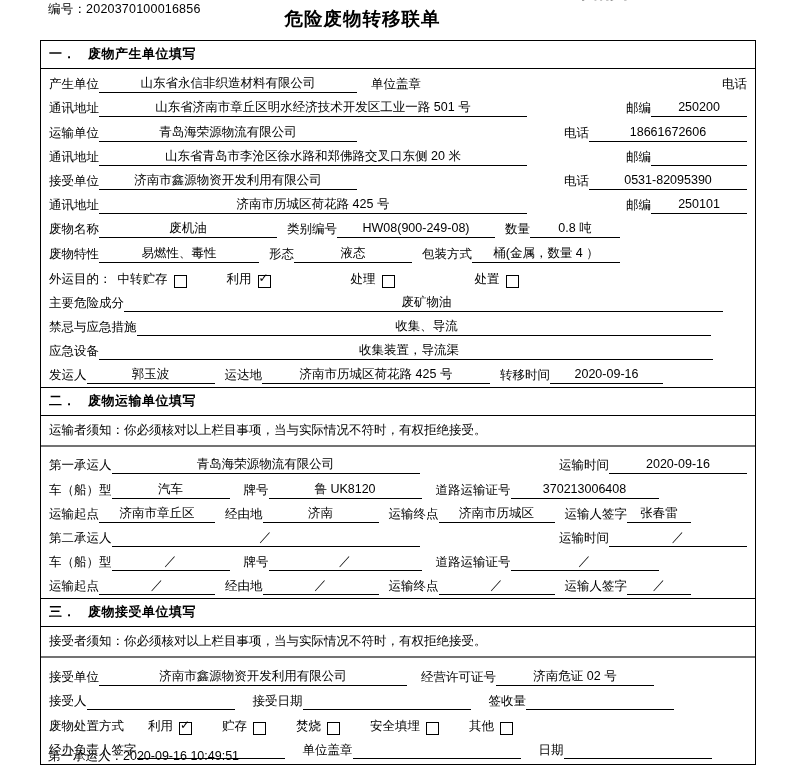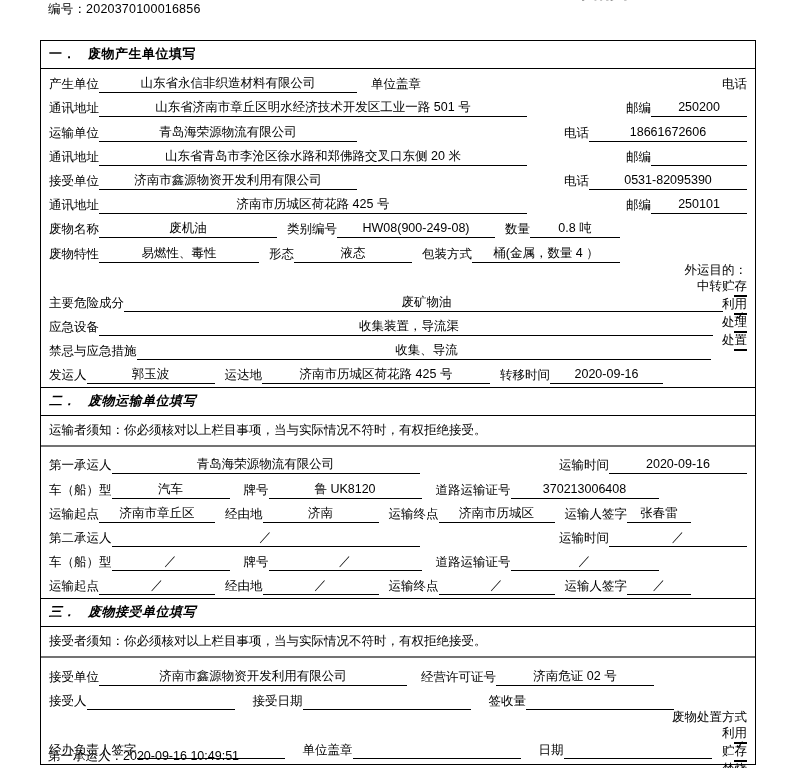--- a/index.html
+++ b/index.html
@@ -78,21 +78,21 @@
   .rows {
     padding: 0;
   }
   .row {
     display: flex;
     align-items: flex-end;
     padding: 0 8px;
     height: 24.2px;
     box-sizing: border-box;
   }
-  .row.tall { height: 25px; flex-direction: column; }
+  .row.tall { height: 25px; }
   .lbl {
     white-space: nowrap;
     padding-bottom: 2px;
     line-height: 14px;
   }
   .val {
     flex: 0 0 auto;
     border-bottom: 1px solid #000;
     text-align: center;
     padding: 0 4px 1px 4px;
@@ -103,21 +103,20 @@
   .val.left { text-align: center; }
   .spacer { flex: 1 1 auto; }
   .notice {
     border-top: 1px solid #000;
     border-bottom: 2px solid #737373;
     padding: 6px 8px 7px 8px;
     line-height: 16px;
   }
   .sec-divider-top {
     border-top: 1px solid #000;
-    font-style: italic;
   }
   .chk {
     display: inline-block;
     width: 11px;
     height: 11px;
     border: 1px solid #000;
     position: relative;
     vertical-align: -1px;
     margin-left: 6px;
     background: #fff;
@@ -146,20 +145,21 @@
 </style>
 </head>
 <body>
 
 <div class="page">
 
   <div class="top-area">
     <div class="serial">
       <span>编号：</span><span>2020370100016856</span>
     </div>
+    <div class="doc-title">危险废物转移联单</div>
     <div class="corner-stamp">回南单</div>
   </div>
 
   <div class="frame">
 
     <div class="sec-head">
       <span class="num">一．</span><span>废物产生单位填写</span>
     </div>
 
     <div class="rows">
@@ -252,27 +252,27 @@
         <span class="lbl">处置</span>
         <span class="chk"></span>
       </div>
 
       <div class="row">
         <span class="lbl">主要危险成分</span>
         <span class="val left" style="width:585px; padding-left:10px">废矿物油</span>
       </div>
 
       <div class="row">
+        <span class="lbl">禁忌与应急措施</span>
+        <span class="val left" style="width:560px; padding-left:10px">收集、导流</span>
+      </div>
+
+      <div class="row">
         <span class="lbl">应急设备</span>
         <span class="val left" style="width:600px; padding-left:10px">收集装置，导流渠</span>
-      </div>
-
-      <div class="row">
-        <span class="lbl">禁忌与应急措施</span>
-        <span class="val left" style="width:560px; padding-left:10px">收集、导流</span>
       </div>
 
       <div class="row">
         <span class="lbl">发运人</span>
         <span class="val" style="width:120px">郭玉波</span>
         <span class="gap-10"></span>
         <span class="lbl">运达地</span>
         <span class="val" style="width:220px">济南市历城区荷花路 425 号</span>
         <span class="gap-10"></span>
         <span class="lbl">转移时间</span>

